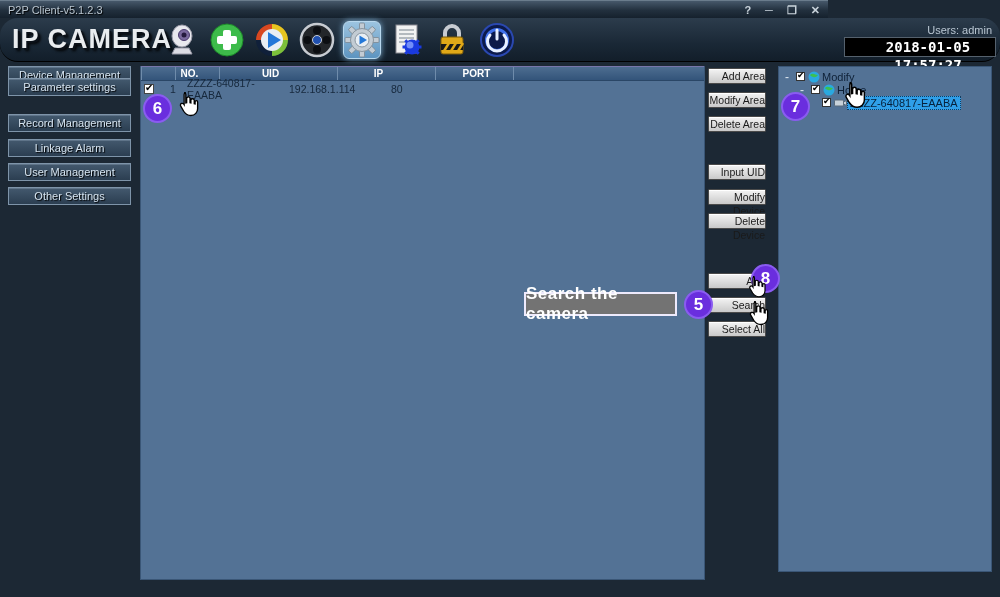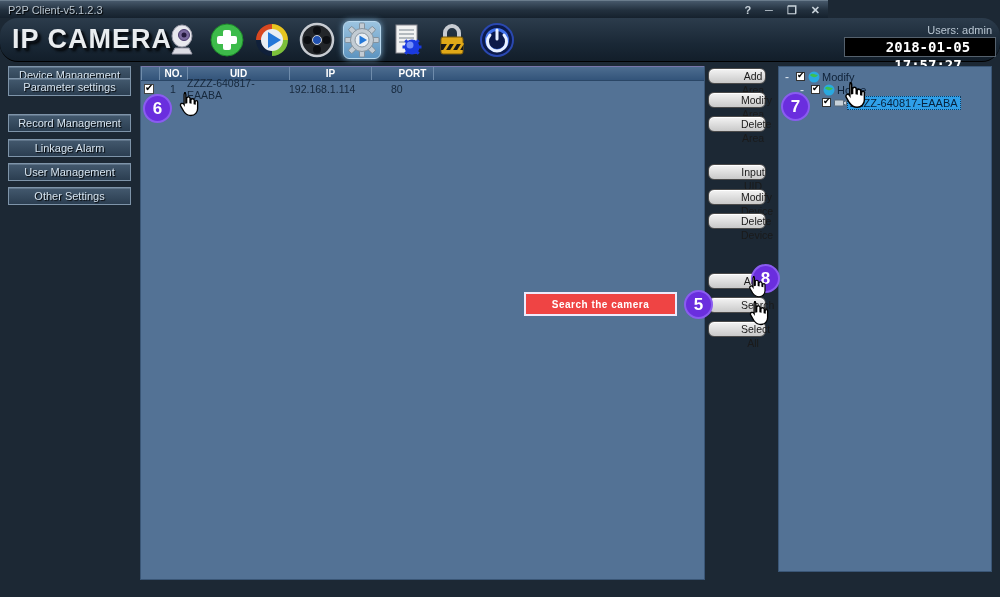--- a/index.html
+++ b/index.html
@@ -68,41 +68,41 @@
 
   
   .table-panel {
     position:absolute; left:140px; top:66px; width:565px; height:514px;
     background:#537295; border:1px solid #3a5676; border-top:none;
   }
   .tbl-header {
     display:flex; height:15px;
     background:linear-gradient(#4d6d90,#33547a);
     border-top:1px solid #77a;  border-bottom:1px solid #2a4666;
-    color:#fff; font-size:10px; font-weight:bold;
+    color:#fff; font-size:10px; font-weight:bold;gap:16px;
   }
   .tbl-header .cell { border-left:1px solid #6f8cab; text-align:center; line-height:14px; }
   .tbl-row { display:flex; height:16px; align-items:center; color:#16283c; font-size:10.5px; }
   .c-chk { width:18px; } .c-no { width:28px; text-align:center; }
   .c-uid { width:102px; } .c-ip { width:82px; } .c-port { width:62px; padding-left:20px; } .c-rest { flex:1; }
   .checkbox {
     width:10px; height:10px; background:#fff; border:1px solid #444;
     margin-left:3px; position:relative;
   }
   .checkbox.checked::after {
     content:"✔"; position:absolute; left:0px; top:-3px; font-size:10px; color:#000;
   }
 
   
   .mid-btn {
     position:absolute; left:708px; width:58px; height:16px;
     background:linear-gradient(#f4f4f4,#c9c9c9);
-    border:1px solid #4a4a4a; border-radius:6px;
-    font-size:10.5px; color:#1a1a1a; text-align:center; line-height:14px;
-    cursor:pointer; box-shadow:inset 0 1px 0 #fff;padding-left:32px;
+    border:1px solid #4a4a4a; border-radius:1px;
+    font-size:10.5px; color:#1a1a1a; text-align:right; line-height:14px;
+    cursor:pointer; box-shadow:inset 0 1px 0 #fff;
   }
 
   
   .tree-panel {
     position:absolute; left:778px; top:66px; width:214px; height:506px;
     background:#537295; border:1px solid #3a5676;
   }
   .tree-row { position:absolute; height:13px; display:flex; align-items:center; font-size:11px; color:#0e2036; }
   .expander { color:#dce6ef; font-size:12px; width:8px; line-height:10px; }
   .tree-chk {
@@ -118,22 +118,22 @@
   
   .step-circle {
     position:absolute; width:29px; height:29px; border-radius:50%;
     background:#6a2ede; border:2px solid #8a5cf0;
     color:#fff; font-size:17px; font-weight:bold;
     display:flex; align-items:center; justify-content:center;
     z-index:30;
   }
   .callout {
     position:absolute; left:524px; top:292px; width:153px; height:24px;
-    background:#ef4444; border:2px solid #eeeafc;
-    color:#fff; font-size:10px; font-weight:bold;
+    background:#737373; border:2px solid #eeeafc;
+    color:#fff; font-size:17px; font-weight:bold;
     display:flex; align-items:center; justify-content:center;
     z-index:30; letter-spacing:0.5px;
   }
   .cursor { position:absolute; z-index:40; }
 </style>
 </head>
 <body>
 
 <div class="titlebar">
   <span class="title">P2P Client-v5.1.2.3</span>

